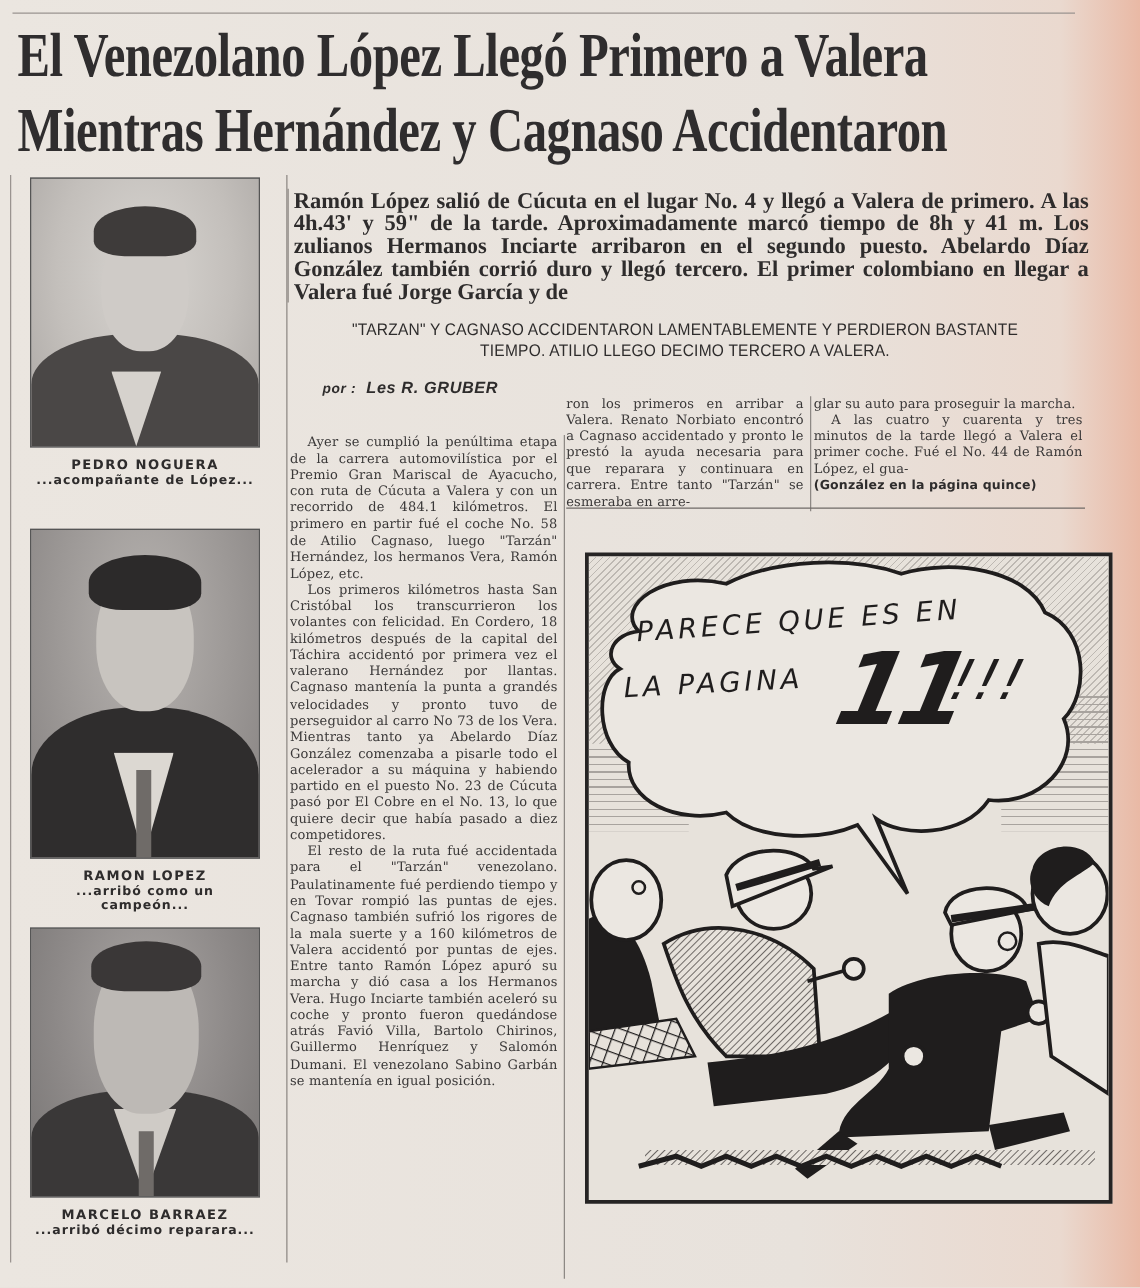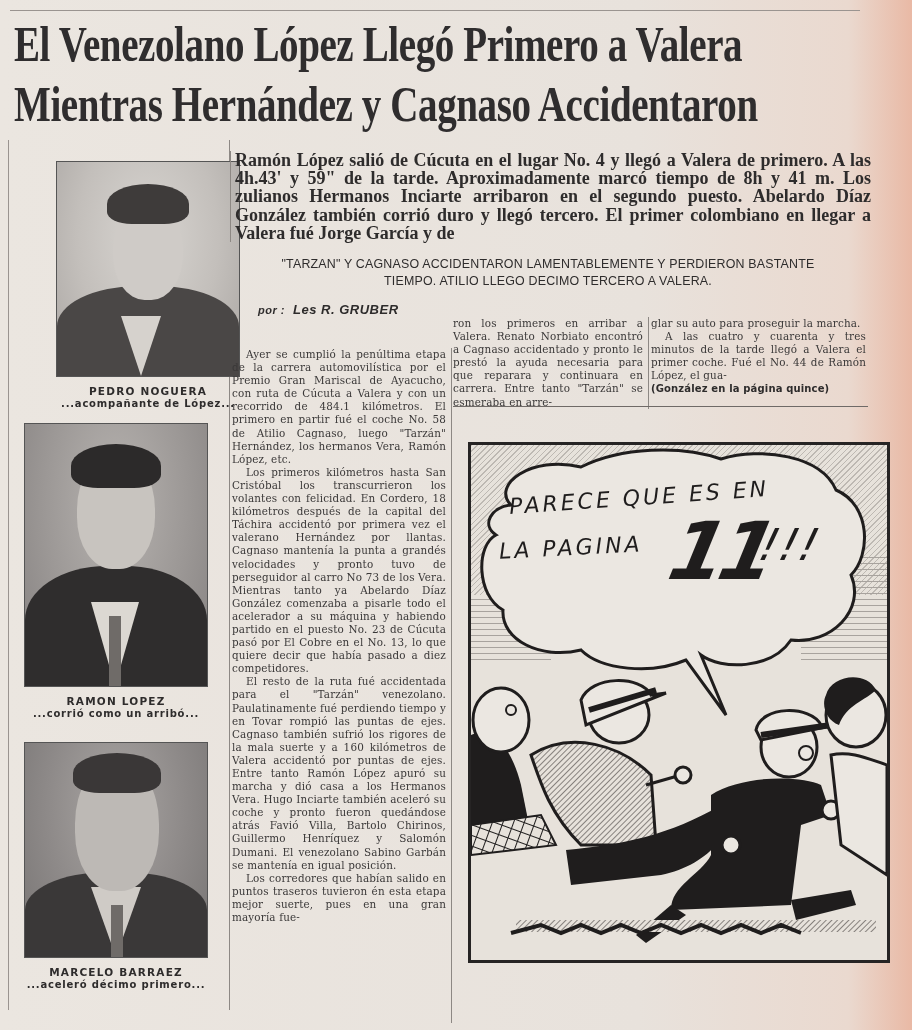--- a/index.html
+++ b/index.html
@@ -106,21 +106,21 @@
 <div class="page">
   <div class="top-rule"></div>
 
   <div class="headline">
     <span class="line1">El Venezolano López Llegó Primero a Valera</span>
     <span class="line2">Mientras Hernández y Cagnaso Accidentaron</span>
   </div>
 
   <div class="photo-col"></div>
 
-  <div class="photo-box" style="top:161px;margin-left:32px;">
+  <div class="photo-box" style="top:142px;">
     <div class="photo" style="height:214px;">
       <div class="bg" style="background: radial-gradient(ellipse at 50% 35%, #d8d5d1 0%, #c3bfbb 55%, #a9a5a2 100%);"></div>
       <div class="suit" style="left:0; width:182px; height:90px; background:#4a4746;"></div>
       <div class="shirt" style="left:64px; width:40px; height:60px; background:#d6d2cd;"></div>
       <div class="head" style="left:56px; top:38px; width:70px; height:100px;"></div>
       <div class="hair" style="left:50px; top:22px; width:82px; height:40px;"></div>
     </div>
     <div class="caption">
       <div class="name">PEDRO NOGUERA</div>
       <div class="sub">...acompañante de López...</div>
@@ -131,55 +131,54 @@
     <div class="photo" style="height:262px;">
       <div class="bg" style="background: radial-gradient(ellipse at 50% 30%, #b7b3b0 0%, #9c9896 55%, #858180 100%);"></div>
       <div class="suit" style="left:0; width:182px; height:120px; background:#2f2d2d;"></div>
       <div class="shirt" style="left:66px; width:48px; height:84px;"></div>
       <div class="tie" style="left:84px; width:12px; height:70px;"></div>
       <div class="head" style="left:52px; top:30px; width:78px; height:115px; background:#c8c4bf;"></div>
       <div class="hair" style="left:46px; top:20px; width:90px; height:44px; background:#2c2a2a;"></div>
     </div>
     <div class="caption">
       <div class="name">RAMON LOPEZ</div>
-      <div class="sub">...corrió como un arribó...</div>
+      <div class="sub">...arribó como un campeón...</div>
     </div>
   </div>
 
   <div class="photo-box" style="top:742px;">
     <div class="photo" style="height:214px;">
       <div class="bg" style="background: radial-gradient(ellipse at 50% 30%, #a9a5a3 0%, #8d8988 55%, #777473 100%);"></div>
       <div class="suit" style="left:0; width:182px; height:85px; background:#3a3838;"></div>
       <div class="shirt" style="left:66px; width:50px; height:70px; background:#cfcbc6;"></div>
       <div class="tie" style="left:86px; width:12px; height:52px;"></div>
       <div class="head" style="left:50px; top:18px; width:84px; height:130px; background:#bdb9b5;"></div>
       <div class="hair" style="left:48px; top:10px; width:88px; height:40px; background:#3a3737;"></div>
     </div>
     <div class="caption">
       <div class="name">MARCELO BARRAEZ</div>
-      <div class="sub">...aceleró décimo primero...</div>
+      <div class="sub">...arribó décimo reparara...</div>
     </div>
   </div>
 
   <div class="lead">
     <span>Ramón López salió de Cúcuta en el lugar No. 4 y llegó a Valera de primero. A las 4h.43' y 59" de la tarde. Aproximadamente marcó tiempo de 8h y 41 m. Los zulianos Hermanos Inciarte arribaron en el segundo puesto. Abelardo Díaz González también corrió duro y llegó tercero. El primer colombiano en llegar a Valera fué Jorge García y de</span>
   </div>
 
   <div class="subhead">"TARZAN" Y CAGNASO ACCIDENTARON LAMENTABLEMENTE Y PERDIERON BASTANTE TIEMPO. ATILIO LLEGO DECIMO TERCERO A VALERA.</div>
 
   <div class="byline">
     <span class="by">por :</span>
     <span>Les R. GRUBER</span>
   </div>
 
   <div class="col col-1">
     <p>Ayer se cumplió la penúltima etapa de la carrera automovilística por el Premio Gran Mariscal de Ayacucho, con ruta de Cúcuta a Valera y con un recorrido de 484.1 kilómetros. El primero en partir fué el coche No. 58 de Atilio Cagnaso, luego "Tarzán" Hernández, los hermanos Vera, Ramón López, etc.</p>
     <p>Los primeros kilómetros hasta San Cristóbal los transcurrieron los volantes con felicidad. En Cordero, 18 kilómetros después de la capital del Táchira accidentó por primera vez el valerano Hernández por llantas. Cagnaso mantenía la punta a grandés velocidades y pronto tuvo de perseguidor al carro No 73 de los Vera. Mientras tanto ya Abelardo Díaz González comenzaba a pisarle todo el acelerador a su máquina y habiendo partido en el puesto No. 23 de Cúcuta pasó por El Cobre en el No. 13, lo que quiere decir que había pasado a diez competidores.</p>
     <p>El resto de la ruta fué accidentada para el "Tarzán" venezolano. Paulatinamente fué perdiendo tiempo y en Tovar rompió las puntas de ejes. Cagnaso también sufrió los rigores de la mala suerte y a 160 kilómetros de Valera accidentó por puntas de ejes. Entre tanto Ramón López apuró su marcha y dió casa a los Hermanos Vera. Hugo Inciarte también aceleró su coche y pronto fueron quedándose atrás Favió Villa, Bartolo Chirinos, Guillermo Henríquez y Salomón Dumani. El venezolano Sabino Garbán se mantenía en igual posición.</p>
-    <p>Los corredores que habían salido en puntos traseros tuvieron én esta etapa mejor suerte, pues en una gran mayoría fue-</p>
   </div>
 
   <div class="col col-2">
     <p class="noindent">ron los primeros en arribar a Valera. Renato Norbiato encontró a Cagnaso accidentado y pronto le prestó la ayuda necesaria para que reparara y continuara en carrera. Entre tanto "Tarzán" se esmeraba en arre-</p>
   </div>
 
   <div class="col col-3">
     <p class="noindent">glar su auto para proseguir la marcha.</p>
     <p>A las cuatro y cuarenta y tres minutos de la tarde llegó a Valera el primer coche. Fué el No. 44 de Ramón López, el gua-</p>
     <p class="cont">(González en la página quince)</p>

